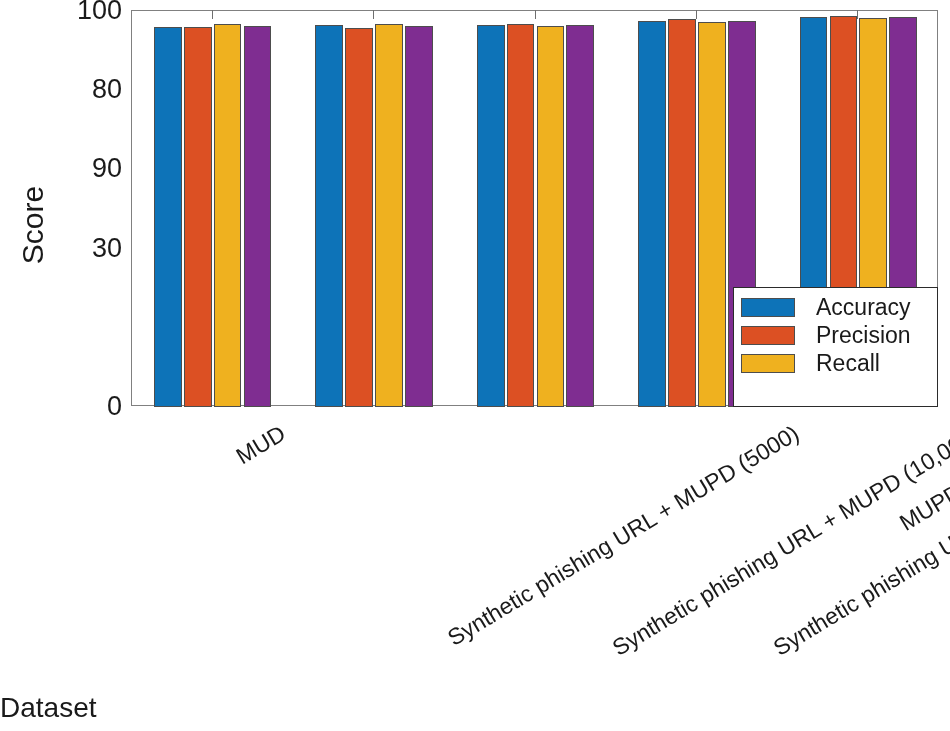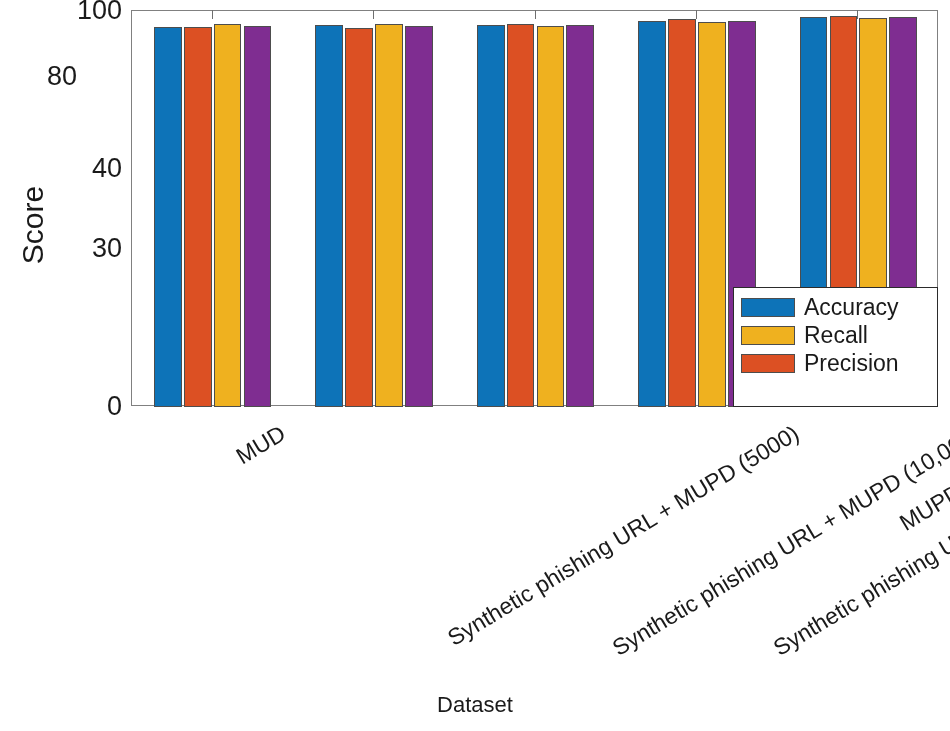--- a/index.html
+++ b/index.html
@@ -84,22 +84,21 @@
     transform-origin: center center;
     white-space: nowrap;
   }
 
   
   .xlabel {
     position: absolute;
     left: 0;
     top: 692px;
     width: 950px;
-    text-align: center;
-    font-size: 22px;
+    font-size: 28px;
     color: #1a1a1a;
   }
 
   
   .bar {
     position: absolute;
     box-sizing: border-box;
     border: 1.4px solid #4d4d4d;
   }
 
@@ -125,20 +124,21 @@
     border: 1.5px solid #2b2b2b;
     box-sizing: border-box;
     padding: 5px 0 0 0;
   }
   .legend-row {
     position: relative;
     height: 28px;
     display: flex;
     align-items: center;
     padding-left: 7px;
+    gap: 12px;
   }
   .legend-swatch {
     width: 54px;
     height: 19px;
     box-sizing: border-box;
     border: 1.4px solid #4d4d4d;
     flex: none;
   }
   .legend-label {
     margin-left: 9px;
@@ -148,22 +148,22 @@
     white-space: nowrap;
   }
 </style>
 </head>
 <body>
 
 <div id="figure">
 
   <div class="ytick-holder" id="ytick-holder">
       <div class="ytick" style="top: 10px;">100</div>
-      <div class="ytick" style="top: 76px; text-align: center;">80</div>
-      <div class="ytick" style="top: 168.4px;">40</div>
+      <div class="ytick" style="top: 89px;">80</div>
+      <div class="ytick" style="top: 168.4px;">90</div>
       <div class="ytick" style="top: 247.6px;">30</div>
       <div class="ytick" style="top: 406px;">0</div>
     </div>
 
   <div id="ytickmarks">
       <div class="ytickmark" style="top: 10px;"></div>
       <div class="ytickmark" style="top: 89.2px;"></div>
       <div class="ytickmark" style="top: 168.4px;"></div>
       <div class="ytickmark" style="top: 247.6px;"></div>
       <div class="ytickmark" style="top: 326.8px;"></div>
@@ -211,22 +211,22 @@
     </div>
 
   <div class="xlabel">Dataset</div>
 
   <div class="legend-box" id="legend-box">
       <div class="legend-row">
         <div class="legend-swatch" style="background: rgb(13, 115, 184);"></div>
         <div class="legend-label">Accuracy</div>
       </div>
       <div class="legend-row">
+        <div class="legend-swatch" style="background: rgb(220, 80, 35);"></div>
+        <div class="legend-label">Precision</div>
+      </div>
+      <div class="legend-row">
         <div class="legend-swatch" style="background: rgb(239, 177, 31);"></div>
         <div class="legend-label">Recall</div>
       </div>
-      <div class="legend-row">
-        <div class="legend-swatch" style="background: rgb(220, 80, 35);"></div>
-        <div class="legend-label">Precision</div>
-      </div>
     </div>
 
 </div>
 
 </body></html>

